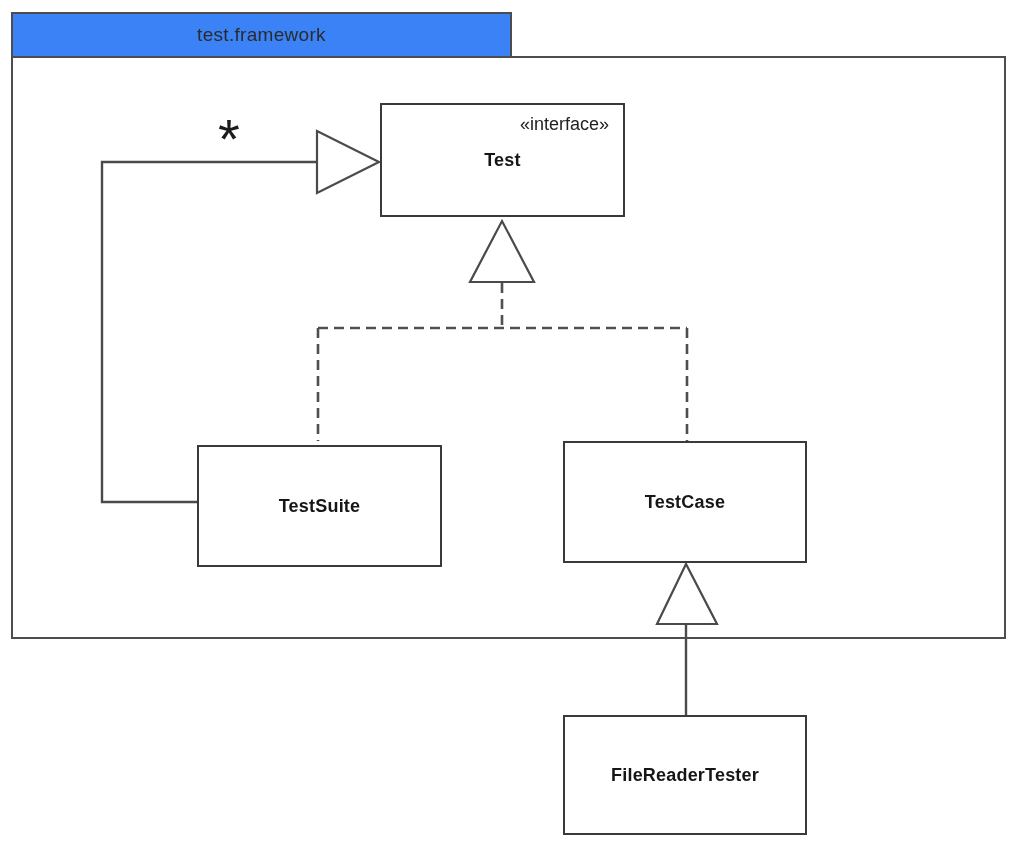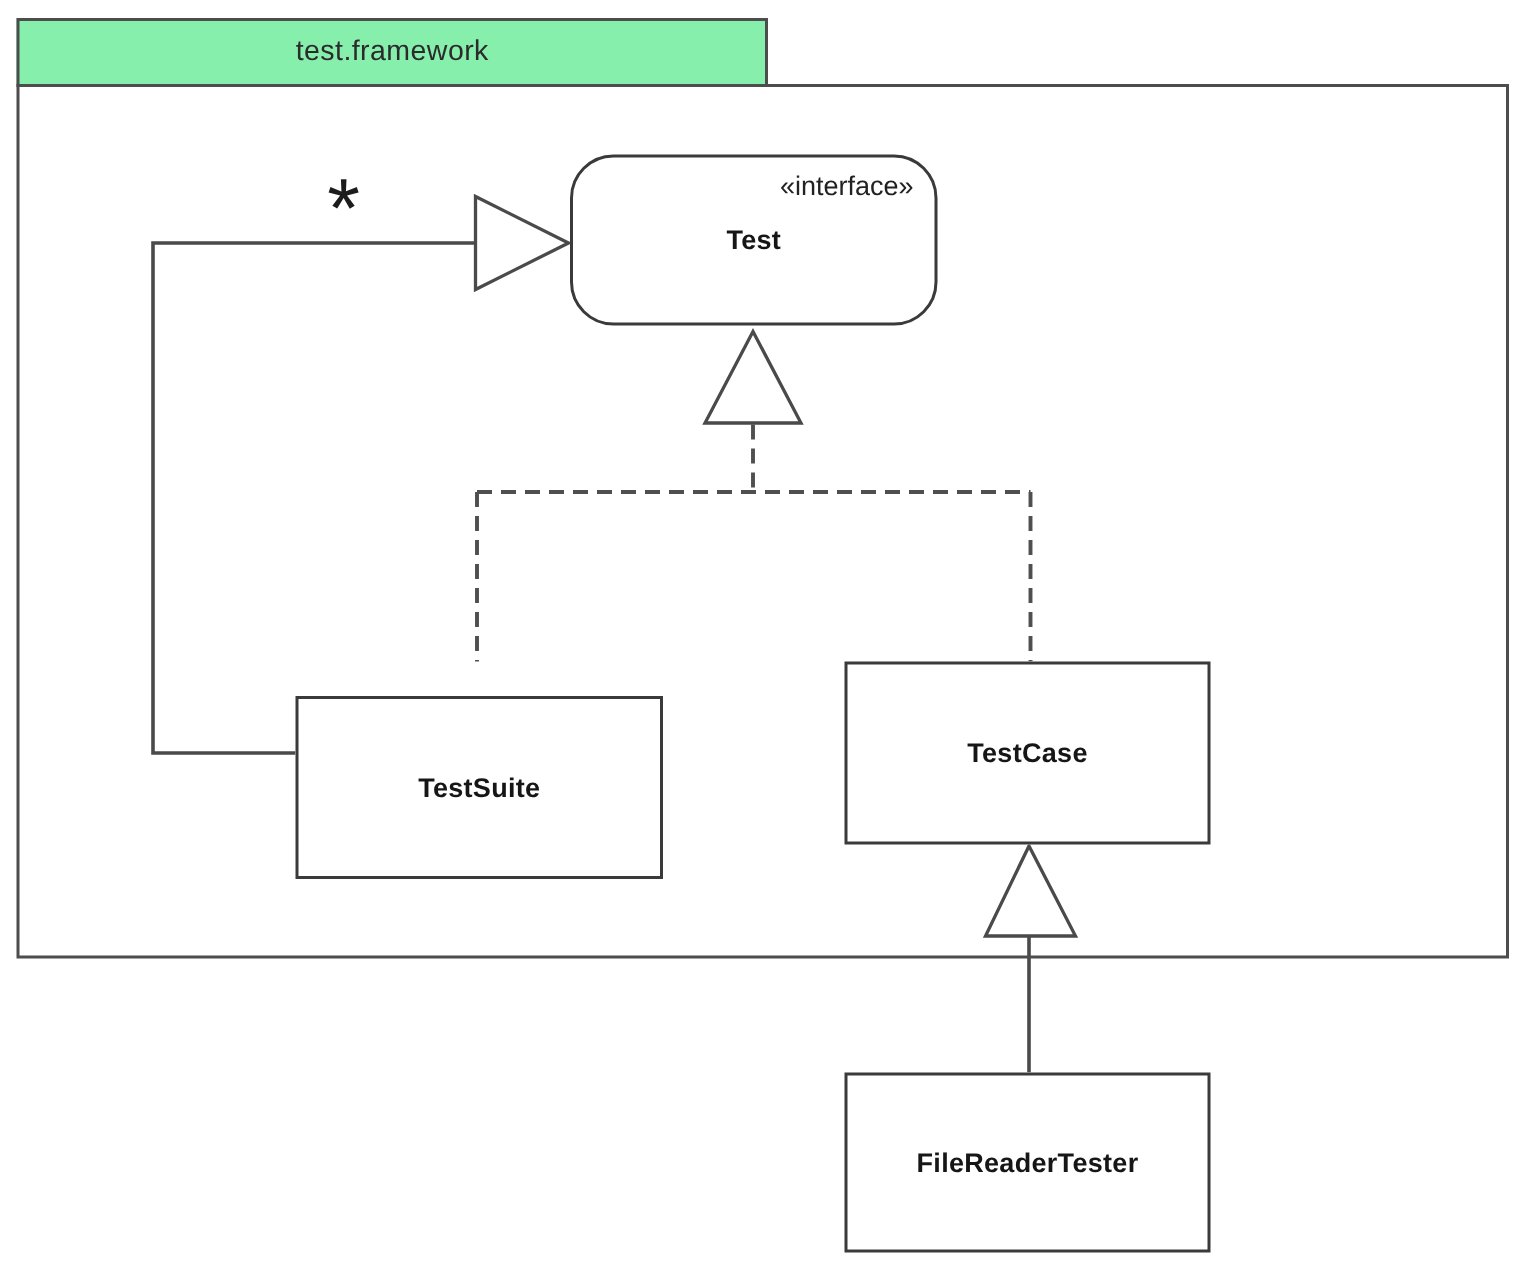--- a/index.html
+++ b/index.html
@@ -47,21 +47,21 @@
     text-anchor: middle;
   }
   .package-tab {
     position: absolute;
     left: 11px;
     top: 12px;
     width: 501px;
     height: 46px;
     border: 2px solid #4d4d4d;
     box-sizing: border-box;
-    background: #86efac;
+    background: #3b82f6;
     display: flex;
     align-items: center;
     justify-content: center;
   }
   .package-tab .package-label {
     font-size: 19px;
     color: #2b2b2b;
     letter-spacing: 0.3px;
   }
   .package-body {
@@ -87,32 +87,31 @@
     font-size: 18px;
     font-weight: bold;
     color: #161616;
     letter-spacing: 0.2px;
   }
   .box-test {
     left: 380px;
     top: 103px;
     width: 245px;
     height: 114px;
-    border-radius: 29px;
   }
   .stereotype {
     position: absolute;
     top: 9px;
     right: 14px;
     font-size: 18px;
     color: #222222;
   }
   .box-testsuite {
     left: 197px;
-    top: 464px;
+    top: 445px;
     width: 245px;
     height: 122px;
   }
   .box-testcase {
     left: 563px;
     top: 441px;
     width: 244px;
     height: 122px;
   }
   .box-filereadertester {

